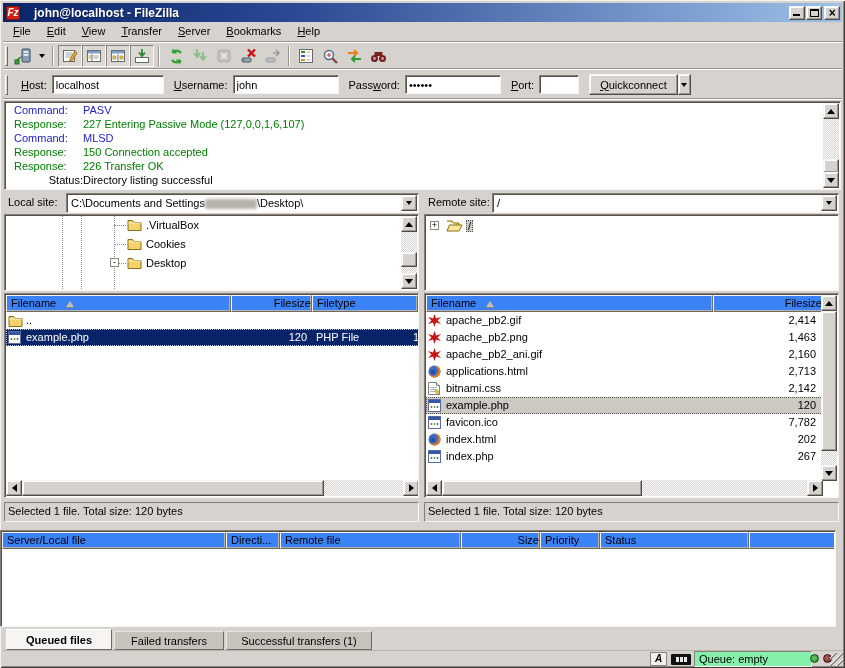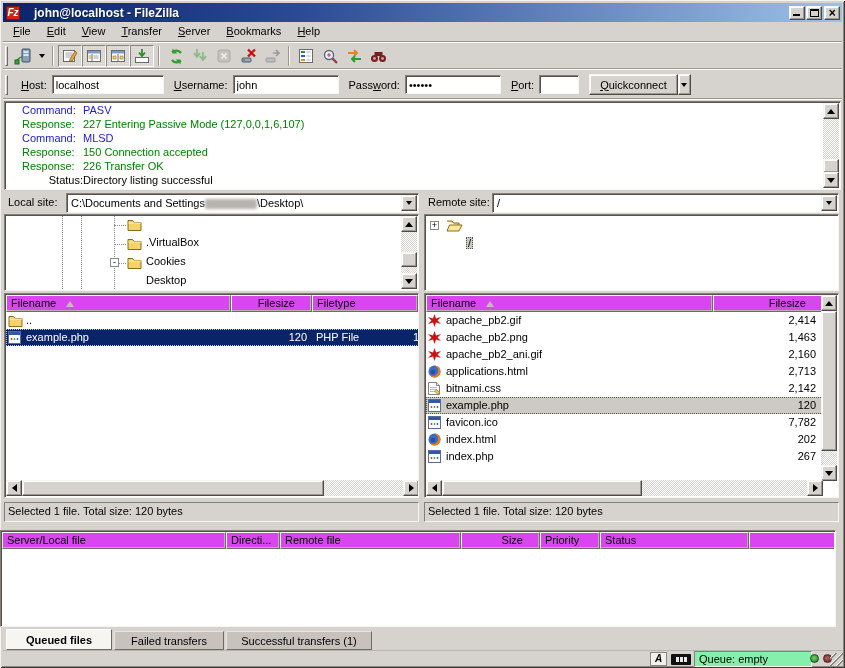--- a/index.html
+++ b/index.html
@@ -8,21 +8,21 @@
   .window{
     position:relative;width:845px;height:668px;background:#d6d3ce;overflow:hidden;
     box-shadow:inset 1px 1px 0 #f5f3ef, inset -1px -1px 0 #3e3b37, inset 2px 2px 0 #d6d3ce, inset -2px -2px 0 #8a8680;
     font-size:11px;color:#000;
   }
   
   .raised{background:#d6d3ce;border:1px solid;border-color:#f7f5f1 #4e4a45 #4e4a45 #f7f5f1;box-shadow:inset -1px -1px 0 #9d9992, inset 1px 1px 0 #fff;}
   .sunkenw{background:#fff;border:1px solid;border-color:#857f77 #f7f5f1 #f7f5f1 #857f77;box-shadow:inset 1px 1px 0 #55524d;}
   .sunkeng{background:#d6d3ce;border:1px solid;border-color:#857f77 #f7f5f1 #f7f5f1 #857f77;}
   .etch{border-top:1px solid #9a968f;border-bottom:1px solid #fdfcfa;height:2px;}
-  .hcell{position:absolute;top:0;height:17px;background:#d946ef;border:1px solid;border-color:#f7f5f1 #6e6a64 #6e6a64 #f7f5f1;box-shadow:inset -1px -1px 0 #b6b2ab;padding:1px 16px 0 4px;overflow:hidden;white-space:nowrap;}
+  .hcell{position:absolute;top:0;height:17px;background:#3b82f6;border:1px solid;border-color:#f7f5f1 #6e6a64 #6e6a64 #f7f5f1;box-shadow:inset -1px -1px 0 #b6b2ab;padding:1px 0 0 4px;overflow:hidden;white-space:nowrap;}
   .sort-tri{display:inline-block;width:0;height:0;border-left:4px solid transparent;border-right:4px solid transparent;border-bottom:6px solid #c3bfb8;margin-left:10px;filter:drop-shadow(0 1px 0 #8a8680);}
   
   .titlebar{left:3px;top:3px;right:3px;height:19px;background:linear-gradient(to right,#0a246a,#2a4a94 35%,#9ec1e8);display:flex;align-items:center;padding:0 2px;}
   .fzlogo{width:14px;height:14px;background:#cf2217;border:1px solid #7d130c;color:#fff;font-weight:bold;font-style:italic;font-size:10px;line-height:12px;text-align:center;margin:0 14px 0 1px;}
   .title-text{color:#fff;font-weight:bold;font-size:12px;flex:1;text-shadow:1px 1px 0 rgba(0,0,0,.4);white-space:nowrap;}
   .winbtn{width:16px;height:14px;margin-left:1px;position:relative;display:inline-block;}
   .glyph-min{position:absolute;left:3px;bottom:3px;width:7px;height:2px;background:#000;}
   .glyph-max{position:absolute;left:3px;top:2px;width:9px;height:8px;border:1px solid #000;border-top-width:2px;}
   .glyph-x{position:absolute;left:0;top:-1px;width:100%;text-align:center;font-size:12px;font-weight:bold;line-height:15px;}
   
@@ -37,21 +37,21 @@
   .tri-dn{width:0;height:0;border-left:3px solid transparent;border-right:3px solid transparent;border-top:4px solid #000;}
   .tsep{width:2px;height:20px;margin:0 4px;border-left:1px solid #9a968f;border-right:1px solid #fdfcfa;}
   
   .qcbar{left:3px;top:70px;right:3px;height:29px;display:flex;align-items:center;}
   .qclabel{margin:0 5px 0 10px;white-space:nowrap;}
   .field{height:19px;border:1px solid;border-color:#857f77 #f7f5f1 #f7f5f1 #857f77;box-shadow:inset 1px 1px 0 #55524d;background:#fff;font-size:11px;padding:1px 3px;outline:none;}
   .qcbtn{height:21px;padding:0 10px;font-size:11px;display:flex;align-items:center;}
   
   .logpane{left:4px;top:101px;width:837px;height:89px;}
   .logline{display:flex;line-height:14px;white-space:nowrap;}
-  .loglabel{width:77px;flex:none;padding-left:16px;}
+  .loglabel{width:77px;flex:none;padding-left:8px;}
   .c-cmd{color:var(--c-cmd,#2222cc);}
   .c-resp{color:var(--c-resp,#008000);}
   .c-status{color:var(--c-status,#000);text-align:right;}
   
   .sbtrack{background-color:#fff;background-image:
     linear-gradient(45deg,#d6d3ce 25%,transparent 25%,transparent 75%,#d6d3ce 75%),
     linear-gradient(45deg,#d6d3ce 25%,transparent 25%,transparent 75%,#d6d3ce 75%);
     background-size:2px 2px;background-position:0 0,1px 1px;}
   .sbbtn{position:absolute;width:16px;height:16px;display:flex;align-items:center;justify-content:center;}
   .t-up{width:0;height:0;border-left:4px solid transparent;border-right:4px solid transparent;border-bottom:5px solid #000;}
@@ -64,21 +64,21 @@
   .redact{display:inline-block;width:52px;height:10px;background:#b6b2ac;border-radius:2px;filter:blur(1.5px);vertical-align:middle;}
   
   .tree{background:#fff;}
   .trow{position:relative;height:19px;}
   .tguide{position:absolute;top:0;bottom:0;border-left:1px dotted #908c86;}
   .tcon{position:absolute;top:9px;border-top:1px dotted #908c86;}
   .texp{position:absolute;top:4px;width:9px;height:9px;background:#fff;border:1px solid #8c8884;font-size:9px;line-height:7px;text-align:center;}
   .texp[data-exp="plus"]::after{content:"+";}
   .texp[data-exp="minus"]::after{content:"-";}
   .ticon{position:absolute;top:2px;}
-  .tlabel{position:absolute;top:20px;white-space:nowrap;}
+  .tlabel{position:absolute;top:3px;white-space:nowrap;}
   .tsel{background:#cdc9c3;outline:1px dotted #55524d;outline-offset:-1px;padding:0 2px;}
   
   .list{overflow:hidden;}
   .rows{position:absolute;left:1px;top:18px;}
   .frow{position:relative;height:17px;white-space:nowrap;}
   .frow.selnavy{background:#0a246a;color:#fff;outline:1px dotted #b9c6e0;outline-offset:-1px;}
   .frow.selgray{background:#cdc9c3;outline:1px dotted #55524d;outline-offset:-1px;}
   .fic{position:absolute;left:2px;top:2px;}
   .fname{position:absolute;left:20px;top:2px;}
   .fsize{position:absolute;top:2px;text-align:right;}

